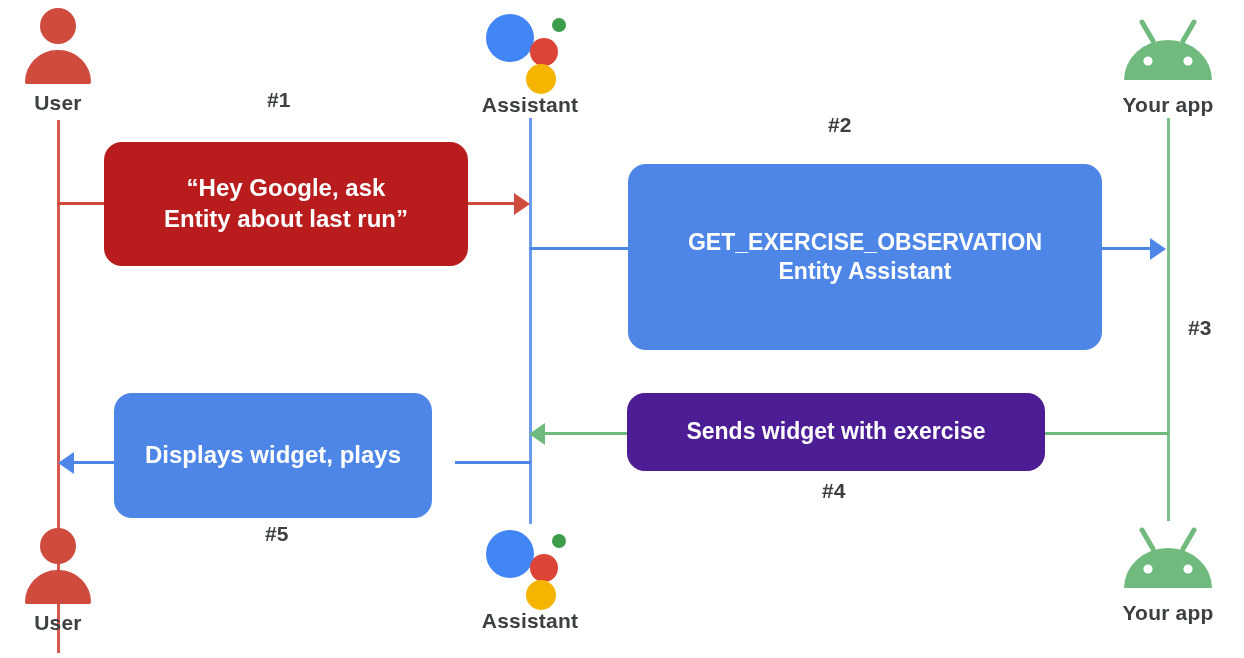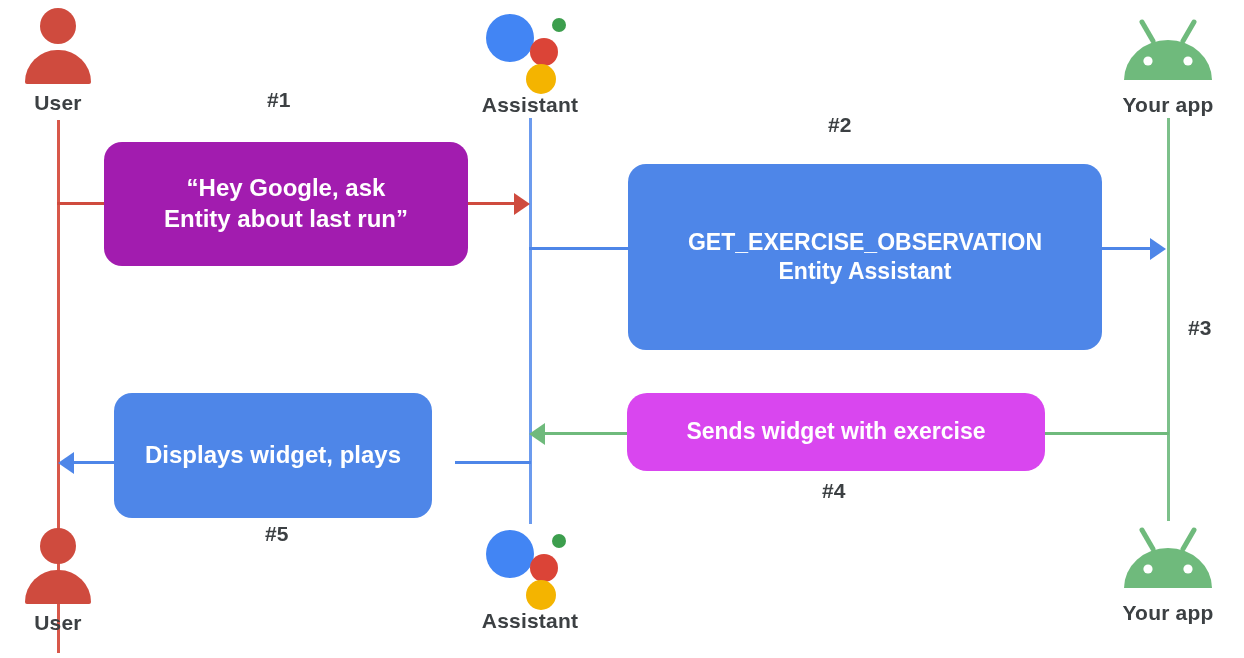--- a/index.html
+++ b/index.html
@@ -96,23 +96,23 @@
     border-radius: 18px;
     color: #ffffff;
     display: flex;
     align-items: center;
     justify-content: center;
     text-align: center;
     font-weight: 700;
     line-height: 1.28;
     padding: 6px 14px;
   }
-  .msgbox.red   { background: #a21caf; }
+  .msgbox.red   { background: #b91c1c; }
   .msgbox.blue  { background: #4E86E8; }
-  .msgbox.green { background: #d946ef; border-radius: 20px; }
+  .msgbox.green { background: #4c1d95; }
 
   
   .hline {
     position: absolute;
     height: 3px;
   }
   .hline.red   { background: #CF4B3E; }
   .hline.blue  { background: #4E86E8; }
   .hline.green { background: #6FBA7C; }
 

